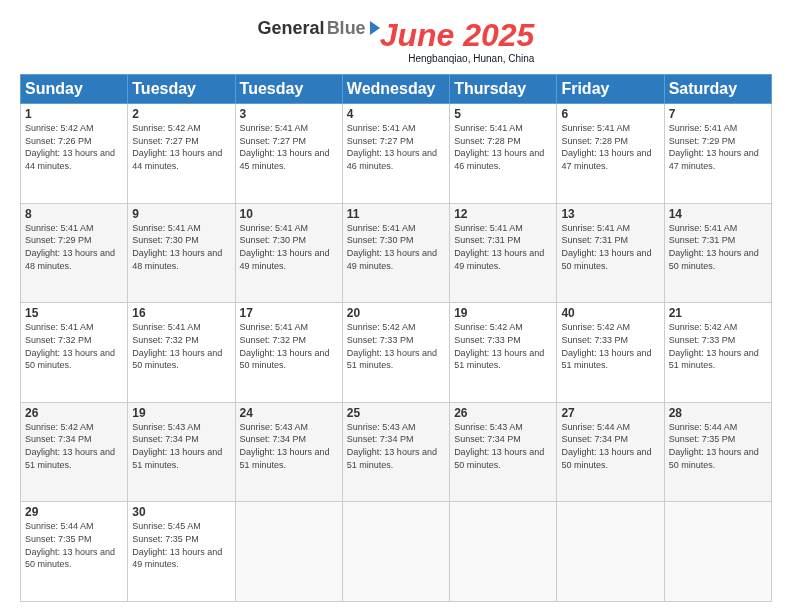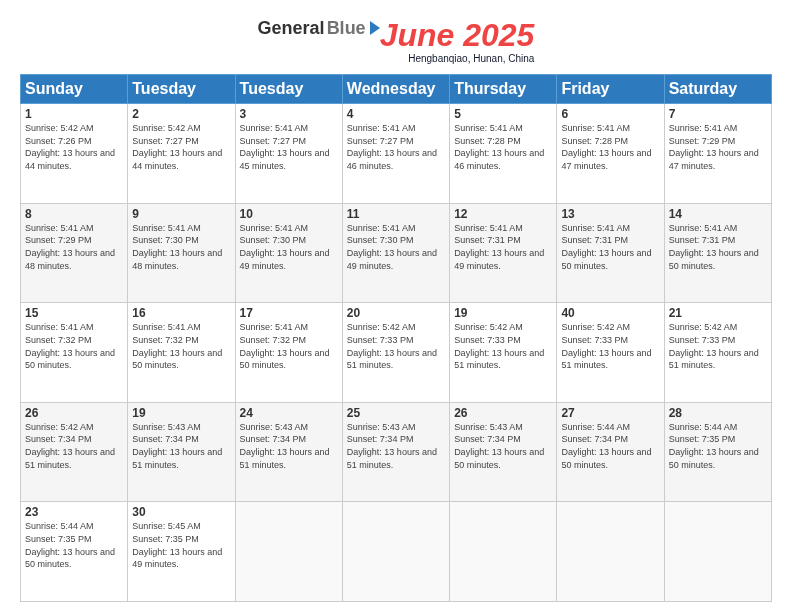--- a/index.html
+++ b/index.html
@@ -255,21 +255,21 @@
     <span class="day-number">27</span>
     <span class="day-info">Sunrise: 5:44 AM<br>Sunset: 7:34 PM<br>Daylight: 13 hours and 50 minutes.</span>
   </td>
           <td>
     <span class="day-number">28</span>
     <span class="day-info">Sunrise: 5:44 AM<br>Sunset: 7:35 PM<br>Daylight: 13 hours and 50 minutes.</span>
   </td>
         </tr>
         <tr>
           <td>
-    <span class="day-number">23</span>
+    <span class="day-number">29</span>
     <span class="day-info">Sunrise: 5:44 AM<br>Sunset: 7:35 PM<br>Daylight: 13 hours and 50 minutes.</span>
   </td>
           <td>
     <span class="day-number">30</span>
     <span class="day-info">Sunrise: 5:45 AM<br>Sunset: 7:35 PM<br>Daylight: 13 hours and 49 minutes.</span>
   </td>
           <td class="empty-cell"></td>
           <td class="empty-cell"></td>
           <td class="empty-cell"></td>
           <td class="empty-cell"></td>

